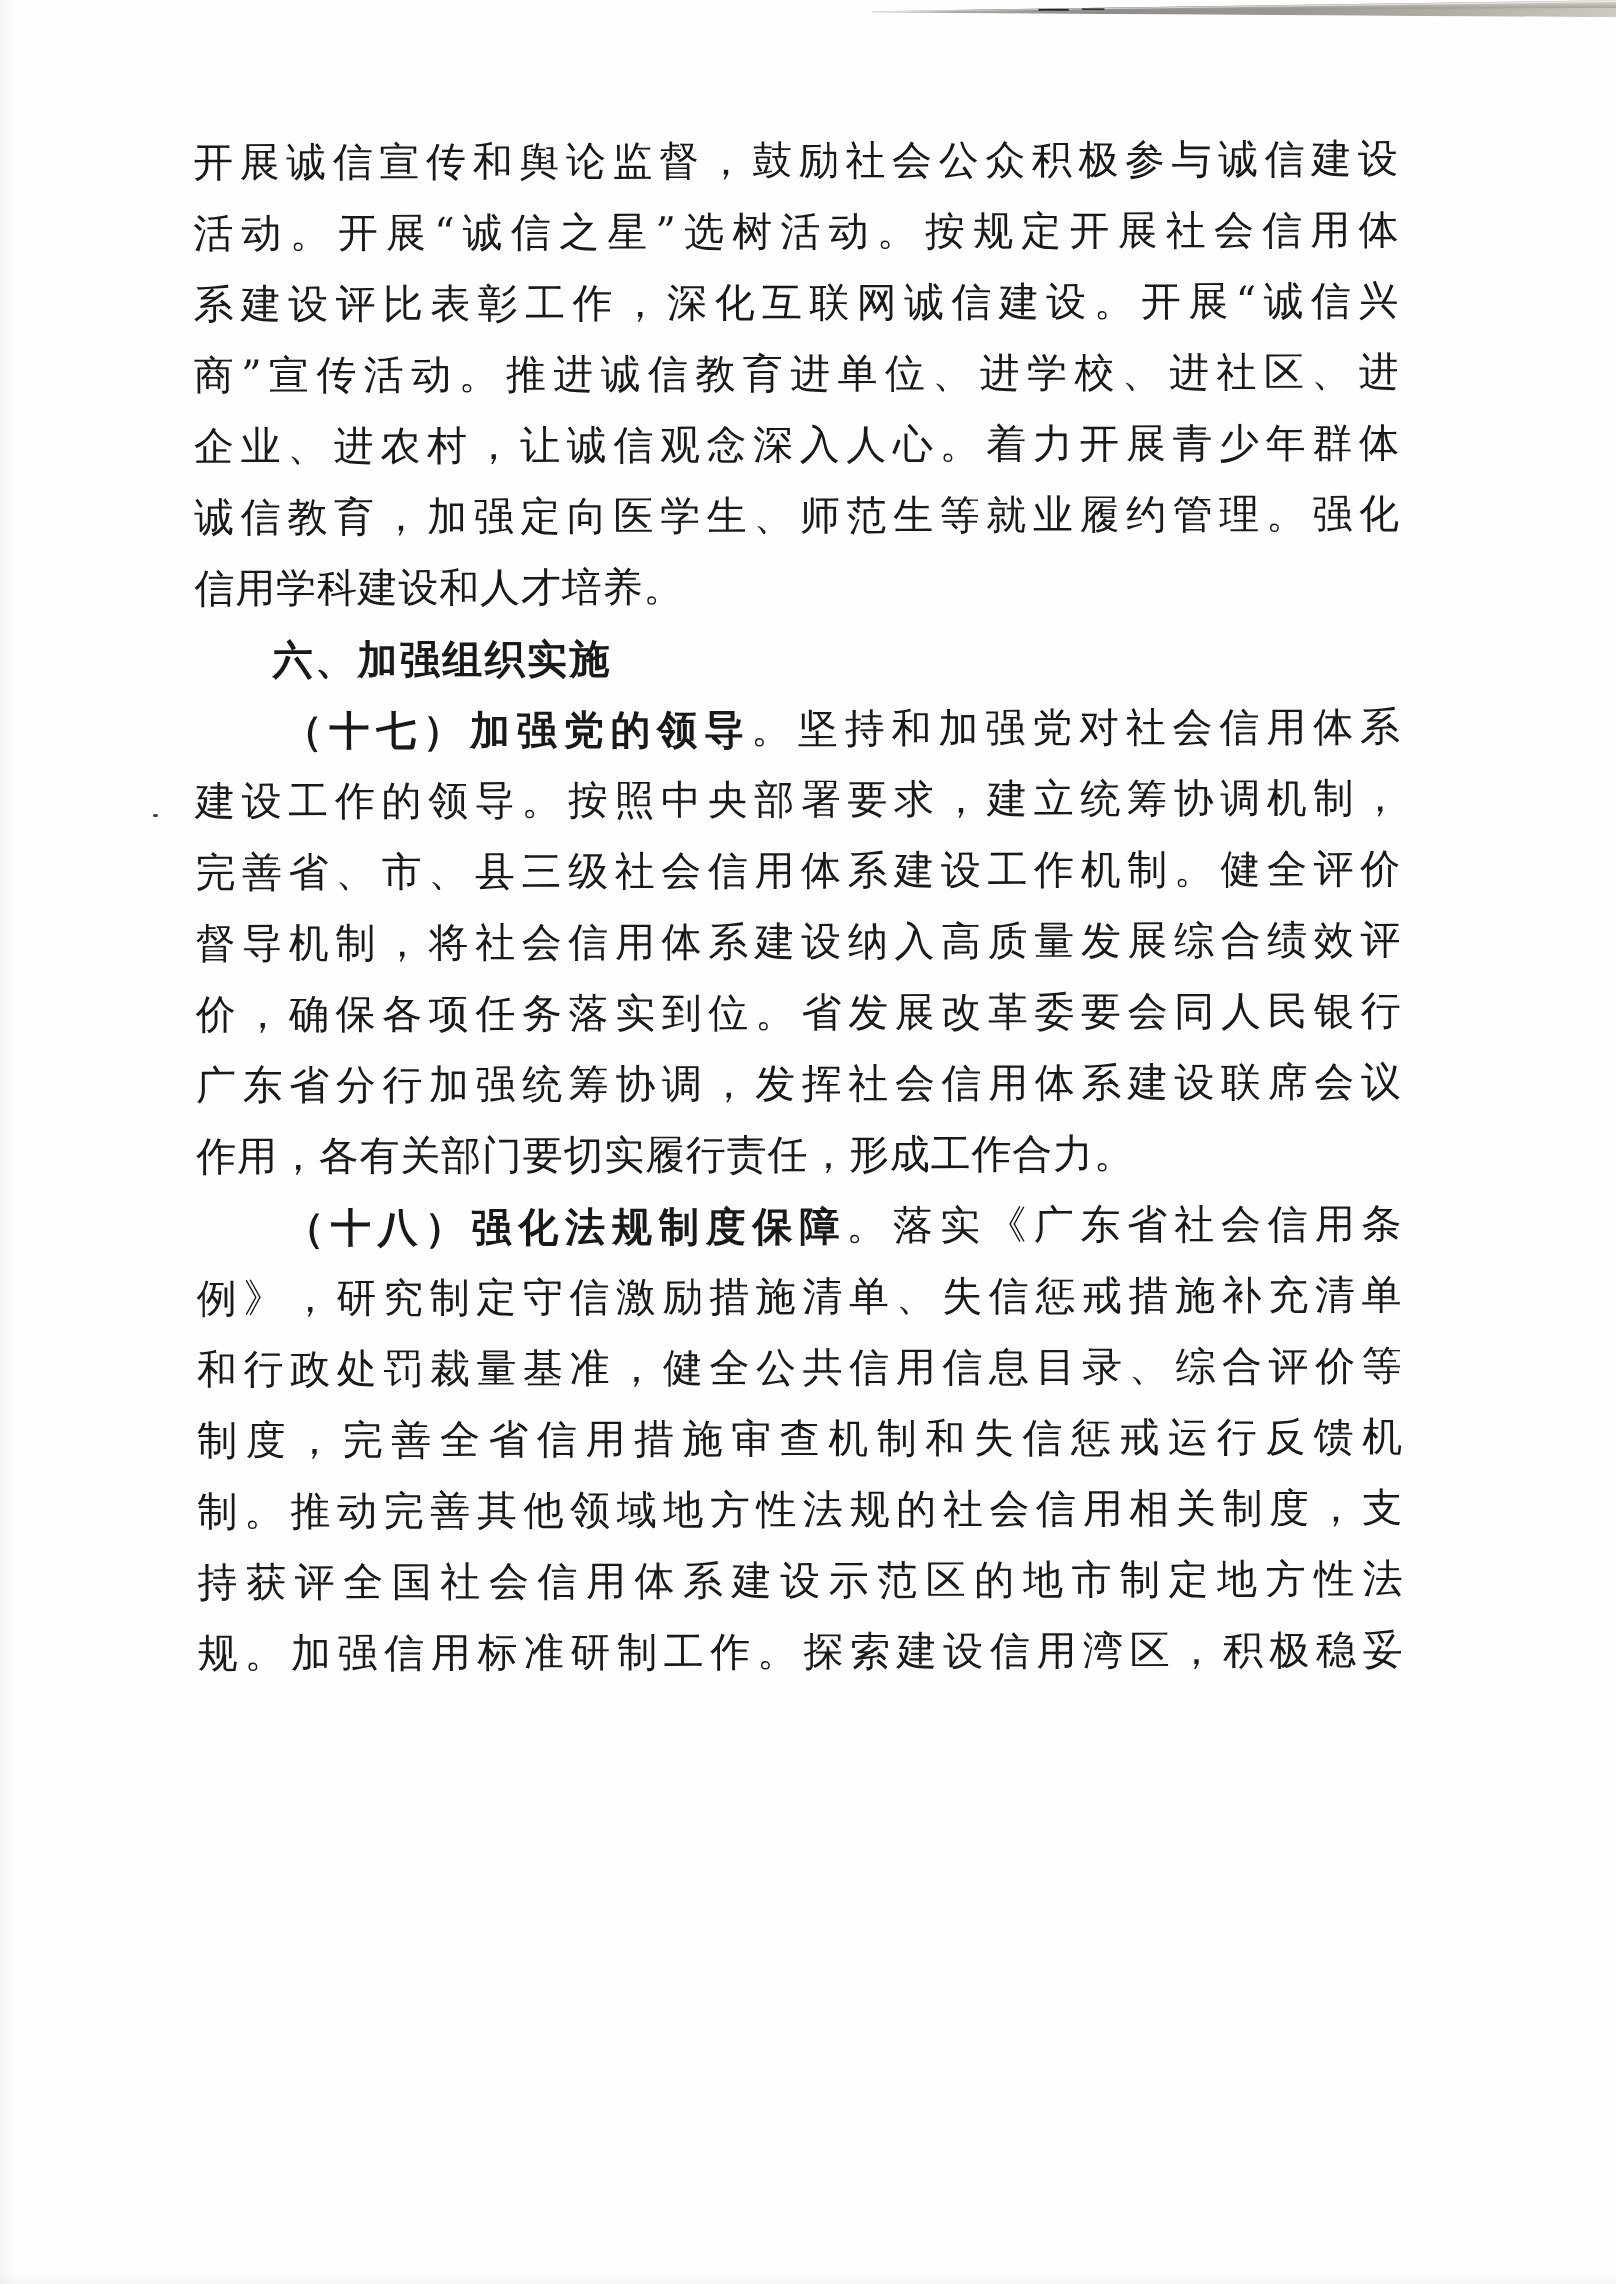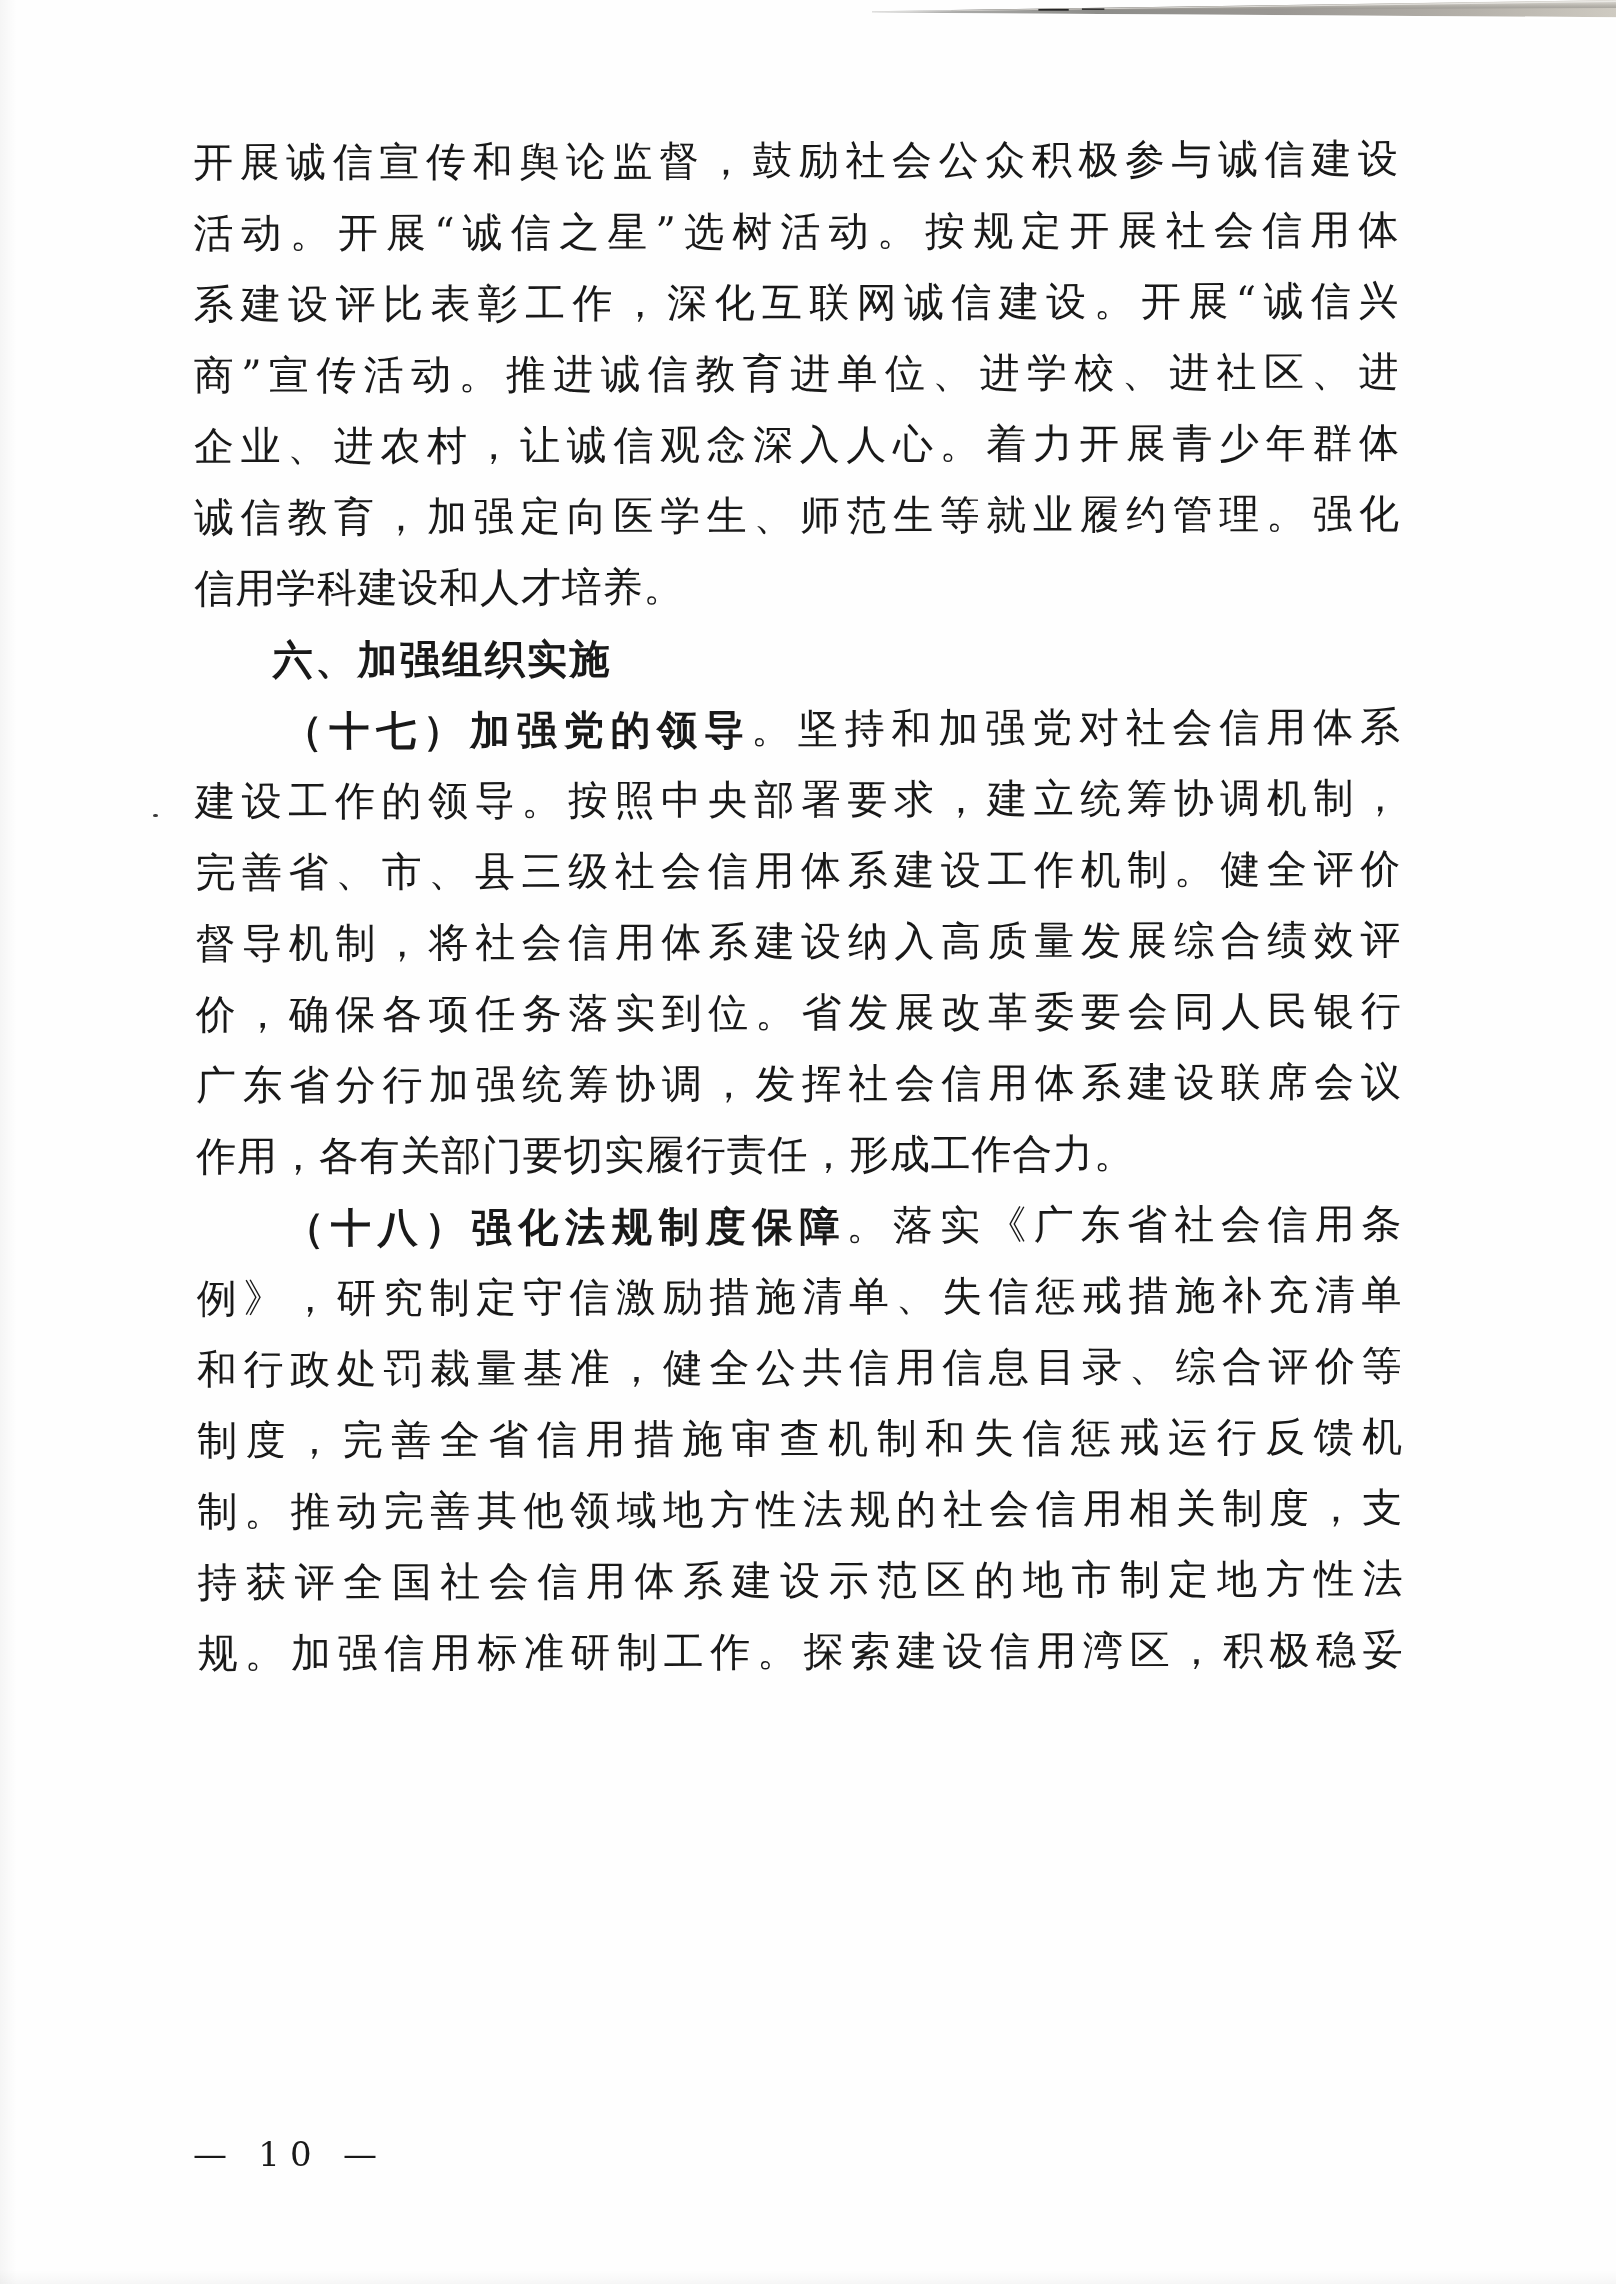--- a/index.html
+++ b/index.html
@@ -689,16 +689,15 @@
         <span>湾</span>
         <span>区</span>
         <span>，</span>
         <span>积</span>
         <span>极</span>
         <span>稳</span>
         <span>妥</span>
       </div>
     </div>
 
-  <div id="footer">— 10 —</div>
 
 </div>
 
 
 </body></html>

